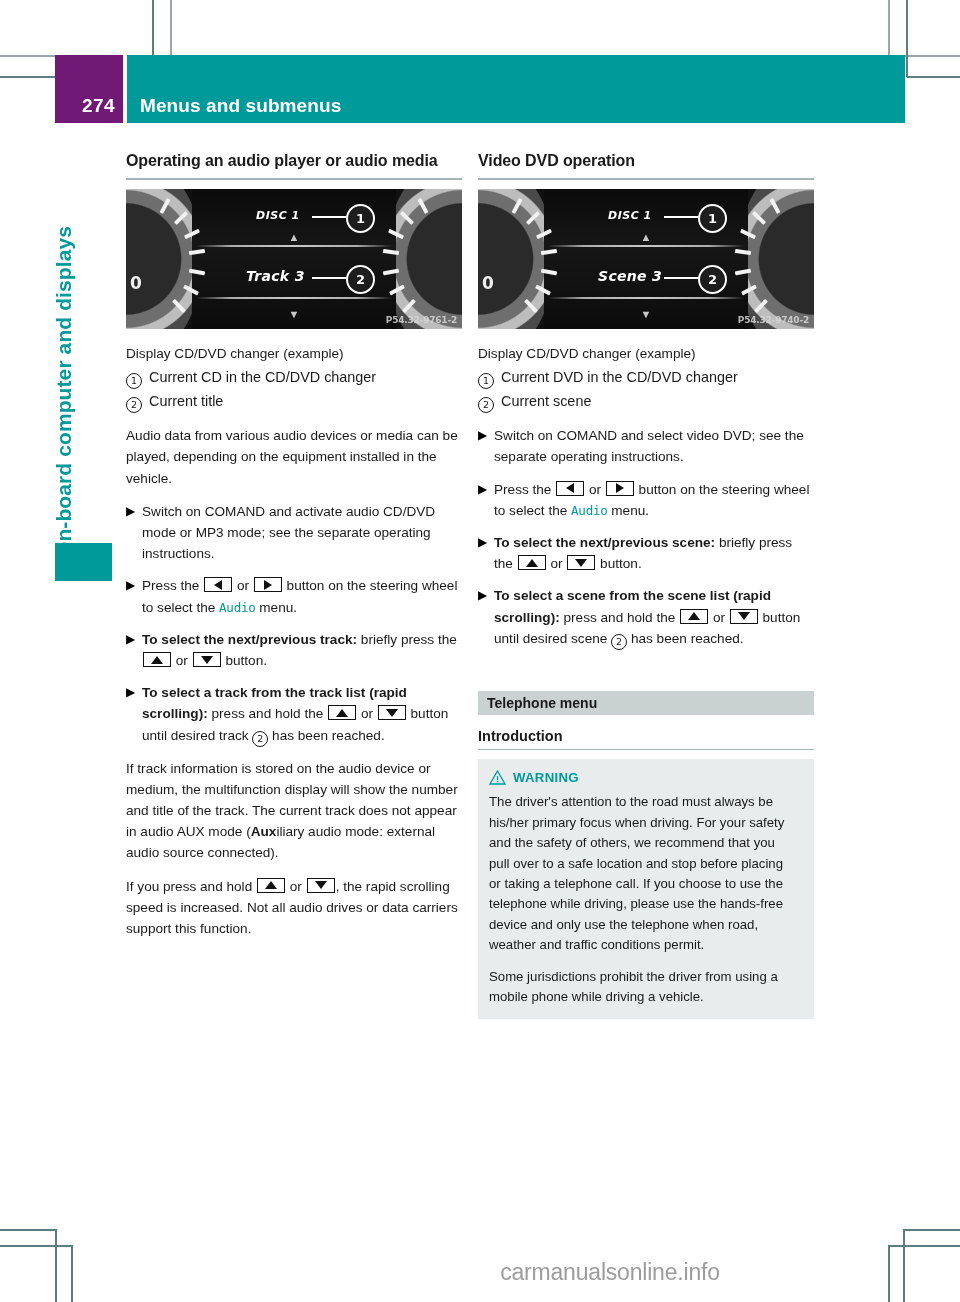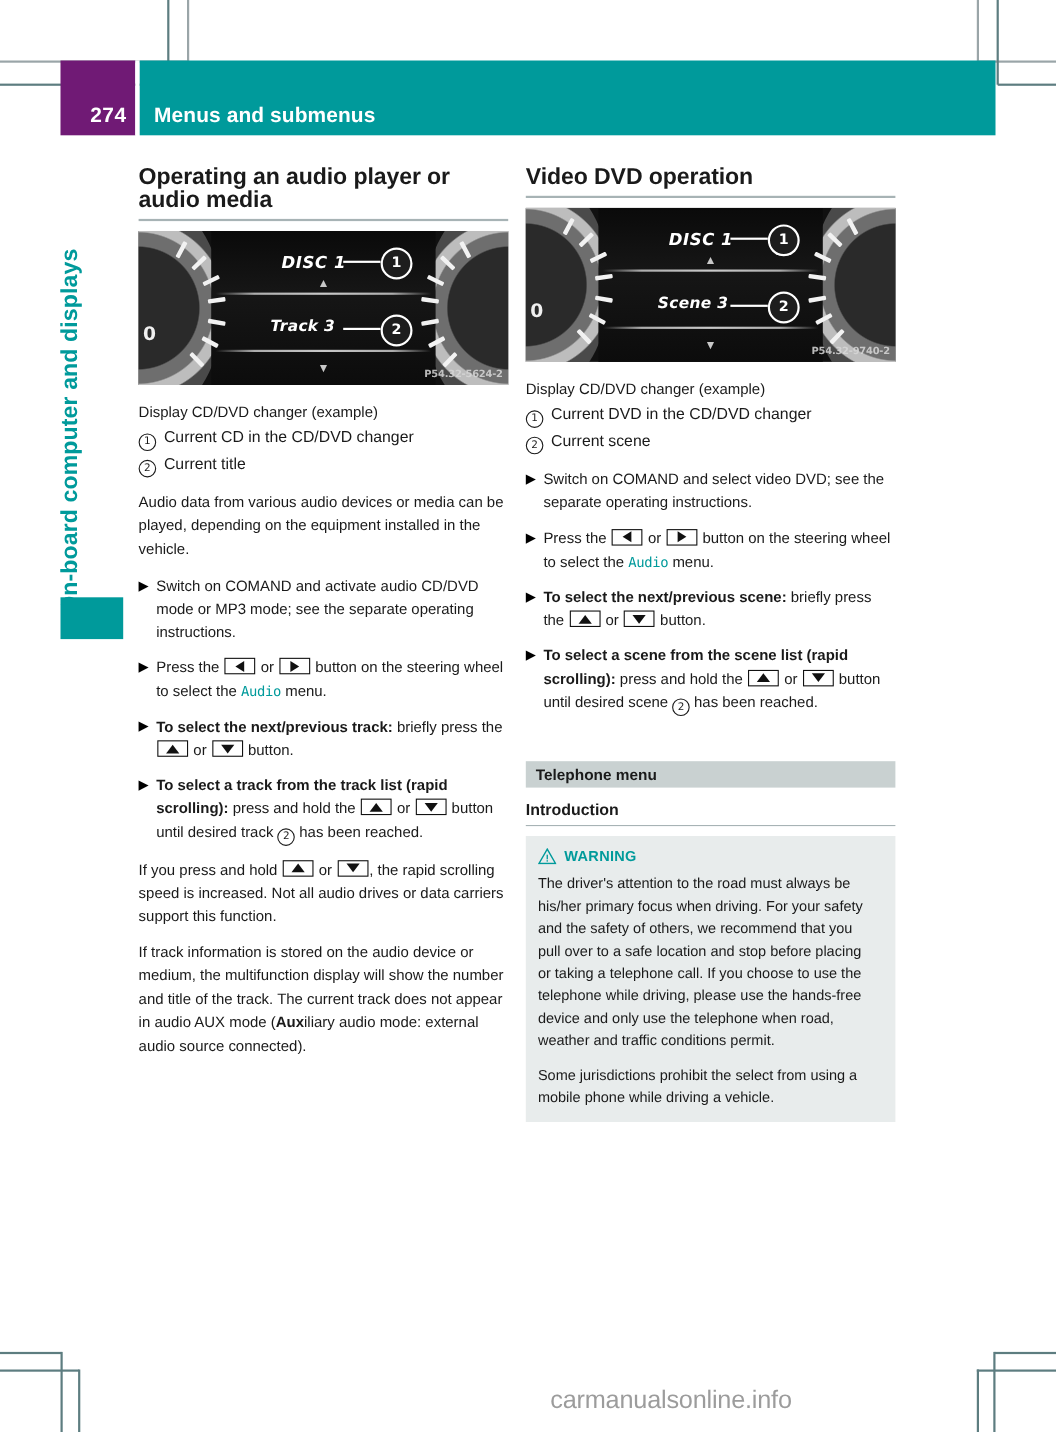--- a/index.html
+++ b/index.html
@@ -95,21 +95,21 @@
   
   .col {
     position: absolute;
     top: 150px;
     width: 336px;
   }
   .col-left  { left: 126px; }
   .col-right { left: 478px; }
 
   h2.sec-title {
-    font-size: 21px;
+    font-size: 16px;
     font-weight: bold;
     line-height: 21px;
     margin: 0 0 7px 0;
     letter-spacing: -.1px;
   }
   .rule {
     height: 2px;
     background: #a7b3b5;
     margin: 0 0 9px 0;
   }
@@ -157,21 +157,21 @@
     background: linear-gradient(90deg, rgba(180,180,180,0) 0%, rgba(200,200,200,.85) 18%, rgba(220,220,220,.9) 50%, rgba(200,200,200,.85) 82%, rgba(180,180,180,0) 100%);
   }
   .cluster .disc-text, .cluster .track-text {
     position: absolute;
     color: #ffffff;
     font-family: "DejaVu Sans", sans-serif;
     font-style: italic;
     font-weight: bold;
     white-space: nowrap;
   }
-  .cluster .disc-text  { left: 130px; top: 20px;  font-size: 15px; letter-spacing: .5px; }
+  .cluster .disc-text  { left: 130px; top: 20px;  font-size: 11px; letter-spacing: .5px; }
   .cluster .track-text { left: 120px; top: 79px;  font-size: 14px; letter-spacing: .3px; }
   .leader {
     position: absolute;
     height: 1.6px;
     background: #ffffff;
   }
   .callout {
     position: absolute;
     width: 25px;
     height: 25px;
@@ -381,21 +381,21 @@
     <div class="sepline" style="top:56px;"></div>
     <div class="sepline" style="top:108px;"></div>
     <div class="caret" style="top:43px;">▲</div>
     <div class="caret" style="top:120px;">▼</div>
     <div class="disc-text">DISC 1</div>
     <div class="track-text">Track 3</div>
     <div class="leader" style="left:186px;top:27px;width:34px;"></div>
     <div class="leader" style="left:186px;top:88px;width:34px;"></div>
     <div class="callout" style="left:220px;top:15px;">1</div>
     <div class="callout" style="left:220px;top:76px;">2</div>
-    <div class="wm-img">P54.32-5624-2</div>
+    <div class="wm-img">P54.32-9761-2</div>
   <div class="tick" style="left: 31.1072px; top: 15.2572px; width: 16px; transform: rotate(-62deg);"></div>
       <div class="tick" style="left: 46.5991px; top: 26.9312px; width: 16px; transform: rotate(-44deg);"></div>
       <div class="tick" style="left: 57.7252px; top: 42.821px; width: 16px; transform: rotate(-26deg);"></div>
       <div class="tick" style="left: 63.3966px; top: 61.3713px; width: 16px; transform: rotate(-8deg);"></div>
       <div class="tick" style="left: 63.0581px; top: 80.7662px; width: 16px; transform: rotate(10deg);"></div>
       <div class="tick" style="left: 56.7428px; top: 99.1072px; width: 16px; transform: rotate(28deg);"></div>
       <div class="tick" style="left: 45.0688px; top: 114.599px; width: 16px; transform: rotate(46deg);"></div>
       <div class="tick" style="left: 288.893px; top: 15.2572px; width: 16px; transform: rotate(62deg);"></div>
       <div class="tick" style="left: 273.401px; top: 26.9312px; width: 16px; transform: rotate(44deg);"></div>
       <div class="tick" style="left: 262.275px; top: 42.821px; width: 16px; transform: rotate(26deg);"></div>
@@ -431,22 +431,22 @@
       <div class="step">
         <span class="bullet">▶</span>
         <span class="txt"><b class="bold">To select the next/previous track:</b> briefly press the <span class="key up"><i></i></span> or <span class="key down"><i></i></span> button.</span>
       </div>
       <div class="step">
         <span class="bullet">▶</span>
         <span class="txt"><b class="bold">To select a track from the track list (rapid scrolling):</b> press and hold the <span class="key up"><i></i></span> or <span class="key down"><i></i></span> button until desired track <span class="circ">2</span> has been reached.</span>
       </div>
     </div>
 
+  <p class="body">If track information is stored on the audio device or medium, the multifunction display will show the number and title of the track. The current track does not appear in audio AUX mode (<b class="bold">Aux</b>iliary audio mode: external audio source connected).</p>
   <p class="body">If you press and hold <span class="key up"><i></i></span> or <span class="key down"><i></i></span>, the rapid scrolling speed is increased. Not all audio drives or data carriers support this function.</p>
-  <p class="body">If track information is stored on the audio device or medium, the multifunction display will show the number and title of the track. The current track does not appear in audio AUX mode (<b class="bold">Aux</b>iliary audio mode: external audio source connected).</p>
 </div>
 
 <div class="col col-right">
   <h2 class="sec-title">Video DVD operation</h2>
   <div class="rule"></div>
 
   <div class="cluster">
     <div class="gaugeL"></div>
     <div class="gaugeR"></div>
     <div class="screen"></div>
@@ -517,17 +517,17 @@
   <div class="warn-box">
     <div class="warn-head">
       <svg width="17" height="15" viewBox="0 0 17 15">
         <path d="M8.5 1 L16 14 L1 14 Z" fill="none" stroke="#009a9b" stroke-width="1.3"></path>
         <rect x="7.9" y="6" width="1.2" height="4.2" fill="#009a9b"></rect>
         <rect x="7.9" y="11" width="1.2" height="1.3" fill="#009a9b"></rect>
       </svg>
       <span class="wtext">WARNING</span>
     </div>
     <p>The driver's attention to the road must always be his/her primary focus when driving. For your safety and the safety of others, we recommend that you pull over to a safe location and stop before placing or taking a telephone call. If you choose to use the telephone while driving, please use the hands-free device and only use the telephone when road, weather and traffic conditions permit.</p>
-    <p>Some jurisdictions prohibit the select from using a mobile phone while driving a vehicle.</p>
+    <p>Some jurisdictions prohibit the driver from using a mobile phone while driving a vehicle.</p>
   </div>
 </div>
 
 <div class="wm-page">carmanualsonline.info</div>
 
 </body></html>

